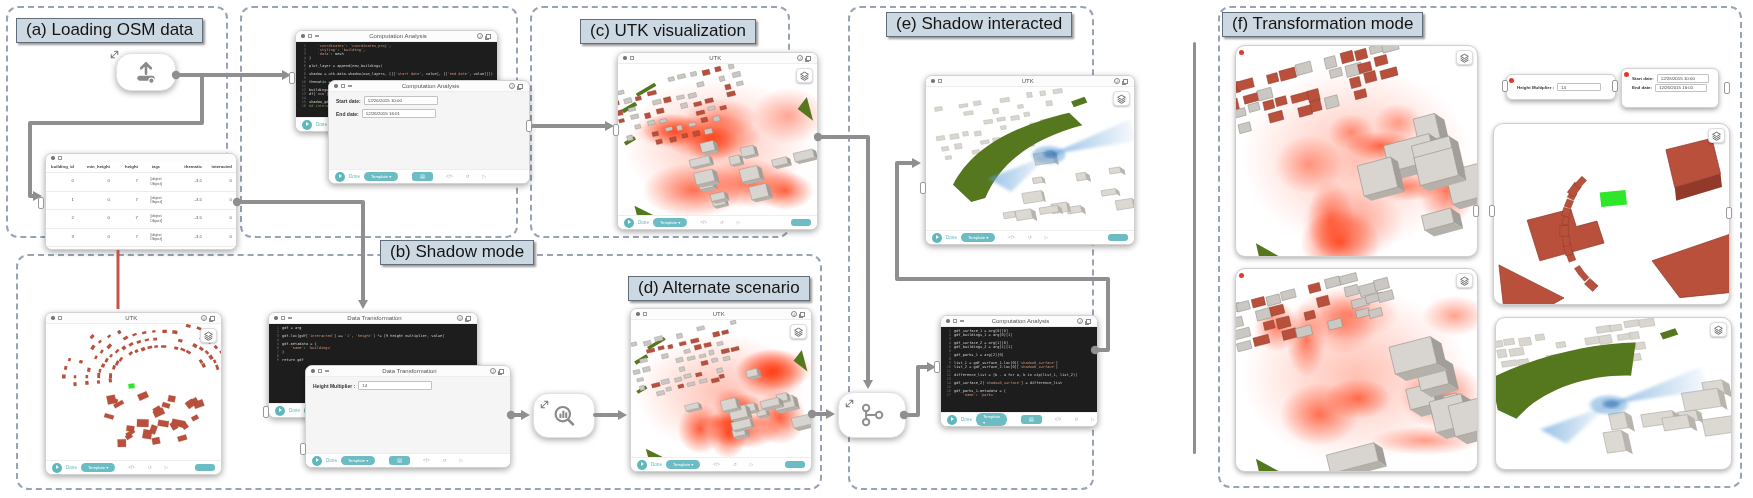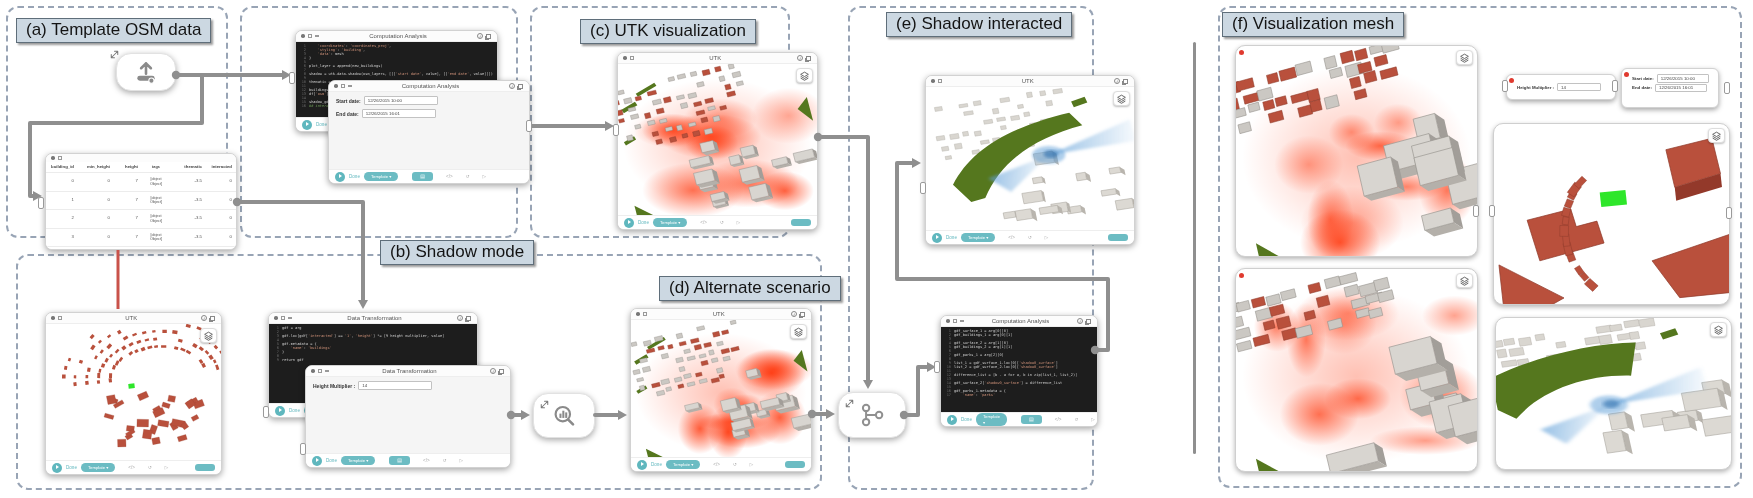--- a/index.html
+++ b/index.html
@@ -66,26 +66,26 @@
 <body>
 
 <div class="panel" style="left:6px;top:6px;width:222px;height:232px"></div>
 <div class="panel" style="left:240px;top:6px;width:278px;height:232px"></div>
 <div class="panel" style="left:530px;top:6px;width:260px;height:232px"></div>
 <div class="panel" style="left:16px;top:254px;width:806px;height:236px"></div>
 <div class="panel" style="left:848px;top:6px;width:246px;height:484px"></div>
 <div class="panel" style="left:1218px;top:6px;width:524px;height:482px"></div>
 <div class="divider"></div>
 
-<span class="plabel" style="left:16px;top:18px">(a) Template OSM data</span>
+<span class="plabel" style="left:16px;top:18px">(a) Loading OSM data</span>
 <span class="plabel" style="left:380px;top:240px">(b) Shadow mode</span>
 <span class="plabel" style="left:580px;top:19px">(c) UTK visualization</span>
-<span class="plabel" style="left:659px;top:276px">(d) Alternate scenario</span>
+<span class="plabel" style="left:628px;top:276px">(d) Alternate scenario</span>
 <span class="plabel" style="left:886px;top:12px">(e) Shadow interacted</span>
-<span class="plabel" style="left:1222px;top:12px">(f) Visualization mesh</span>
+<span class="plabel" style="left:1222px;top:12px">(f) Transformation mode</span>
 
 <div class="node" style="left:116px;top:53px;width:60px;height:38px">
   <span class="expand"><svg viewBox="0 0 14 14">
         <path d="M3.5 10.5 L10.5 3.5 M3.5 10.5 v-3.5 M3.5 10.5 h3.5 M10.5 3.5 h-3.5 M10.5 3.5 v3.5" stroke="#7a7a7a" stroke-width="1.1" fill="none" stroke-linecap="round"></path>
       </svg></span>
   <svg viewBox="0 0 24 22" width="26" height="24">
       <path d="M12 3 L16.5 7.5 M12 3 L7.5 7.5 M12 3 V12.5" stroke="#8a8a8a" stroke-width="2.4" fill="none" stroke-linecap="round" stroke-linejoin="round"></path>
       <rect x="4" y="14.5" width="16" height="4.6" rx="2.3" fill="#8a8a8a"></rect>
       <circle cx="17" cy="19" r="2.4" fill="#8a8a8a" stroke="#fff" stroke-width="1"></circle>
     </svg>

